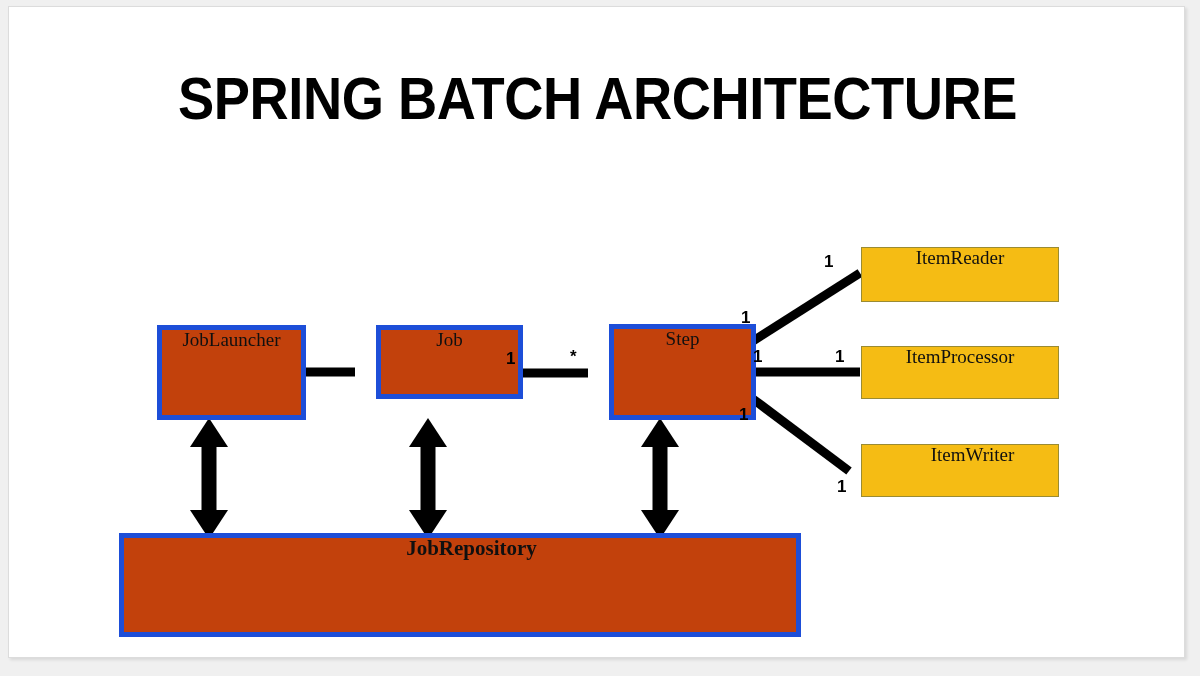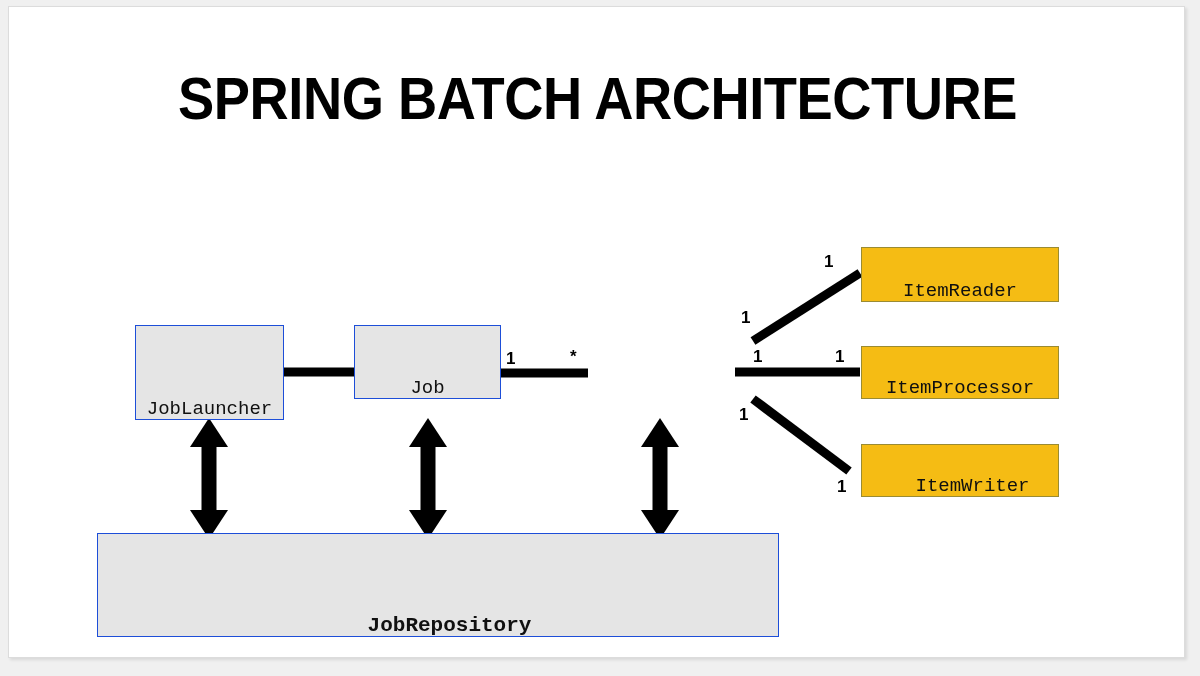--- a/index.html
+++ b/index.html
@@ -38,29 +38,30 @@
     letter-spacing: -0.5px;
     color: #000000;
     transform: scaleX(0.92);
     transform-origin: center top;
     white-space: nowrap;
   }
   .node {
     position: absolute;
     box-sizing: border-box;
     display: flex;
-    align-items: flex-end;
+    align-items: flex-start;
     justify-content: center;
     text-align: center;
     color: #1a1a1a;
-    font-family: Liberation Mono, monospace;
+    font-family: Liberation Serif, serif;
   }
   .node.green {
-    background: #e5e5e5;
-    border: 1px solid #1d4ed8;
+    background: #c2410c;
+    border: 5px solid #1d4ed8;
+    margin-left: 22px;
   }
   .node.orange {
     background: #f5bc14;
     border: 1px solid #9a8b33;
   }
   .node-label {
     font-size: 19px;
     font-weight: normal;
     line-height: 1;
     color: #101010;
@@ -133,20 +134,23 @@
   </svg>
 
   <div class="node green" id="node-joblauncher">
     <span class="node-label">JobLauncher</span>
   </div>
 
   <div class="node green" id="node-job">
     <span class="node-label">Job</span>
   </div>
 
+  <div class="node green" id="node-step">
+    <span class="node-label">Step</span>
+  </div>
 
   <div class="node green" id="node-jobrepository">
     <span class="node-label bold">JobRepository</span>
   </div>
 
   <div class="node orange" id="node-itemreader">
     <span class="node-label">ItemReader</span>
   </div>
 
   <div class="node orange" id="node-itemprocessor">

